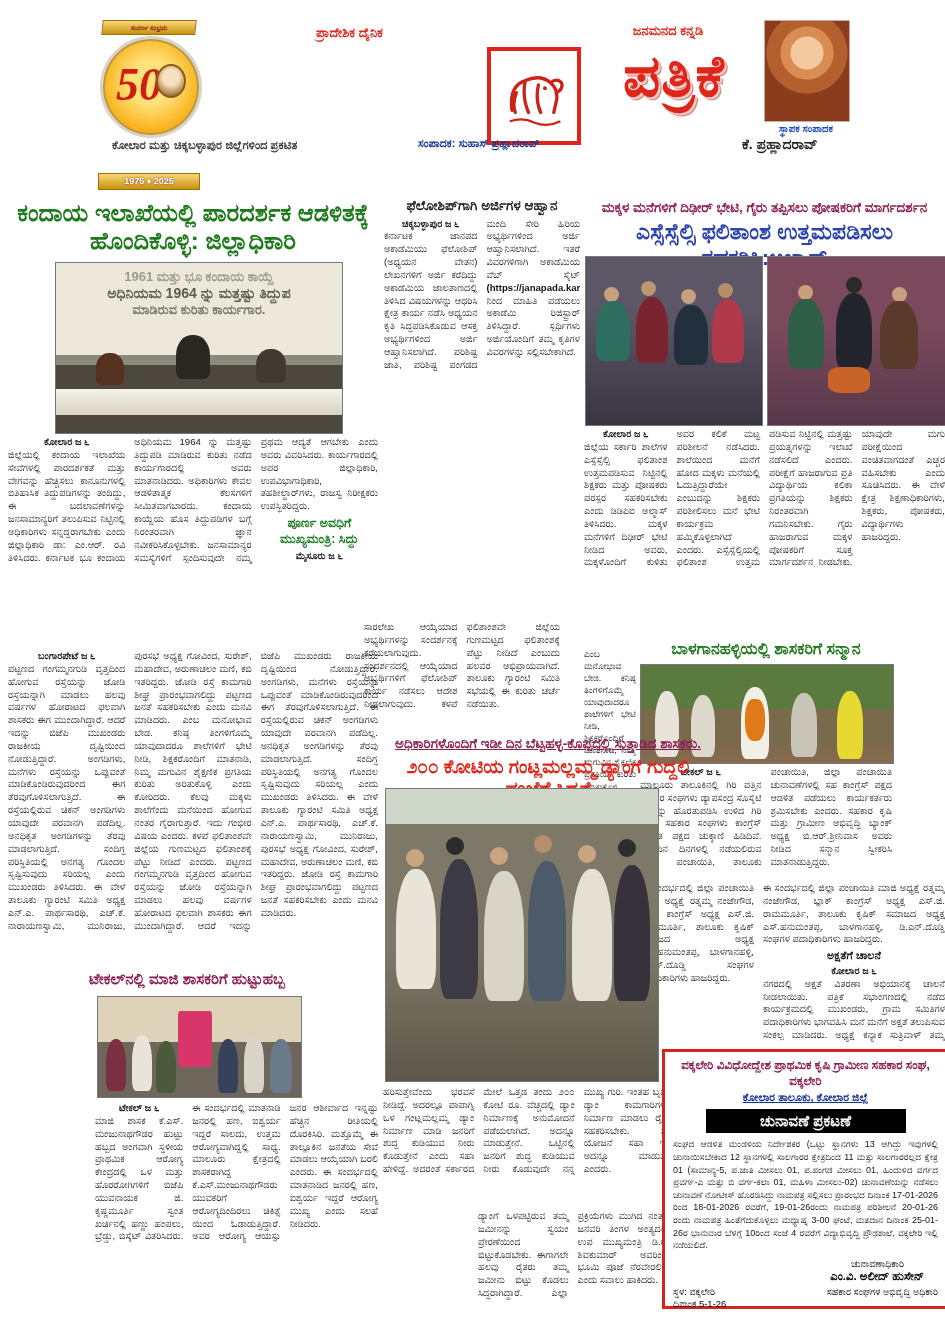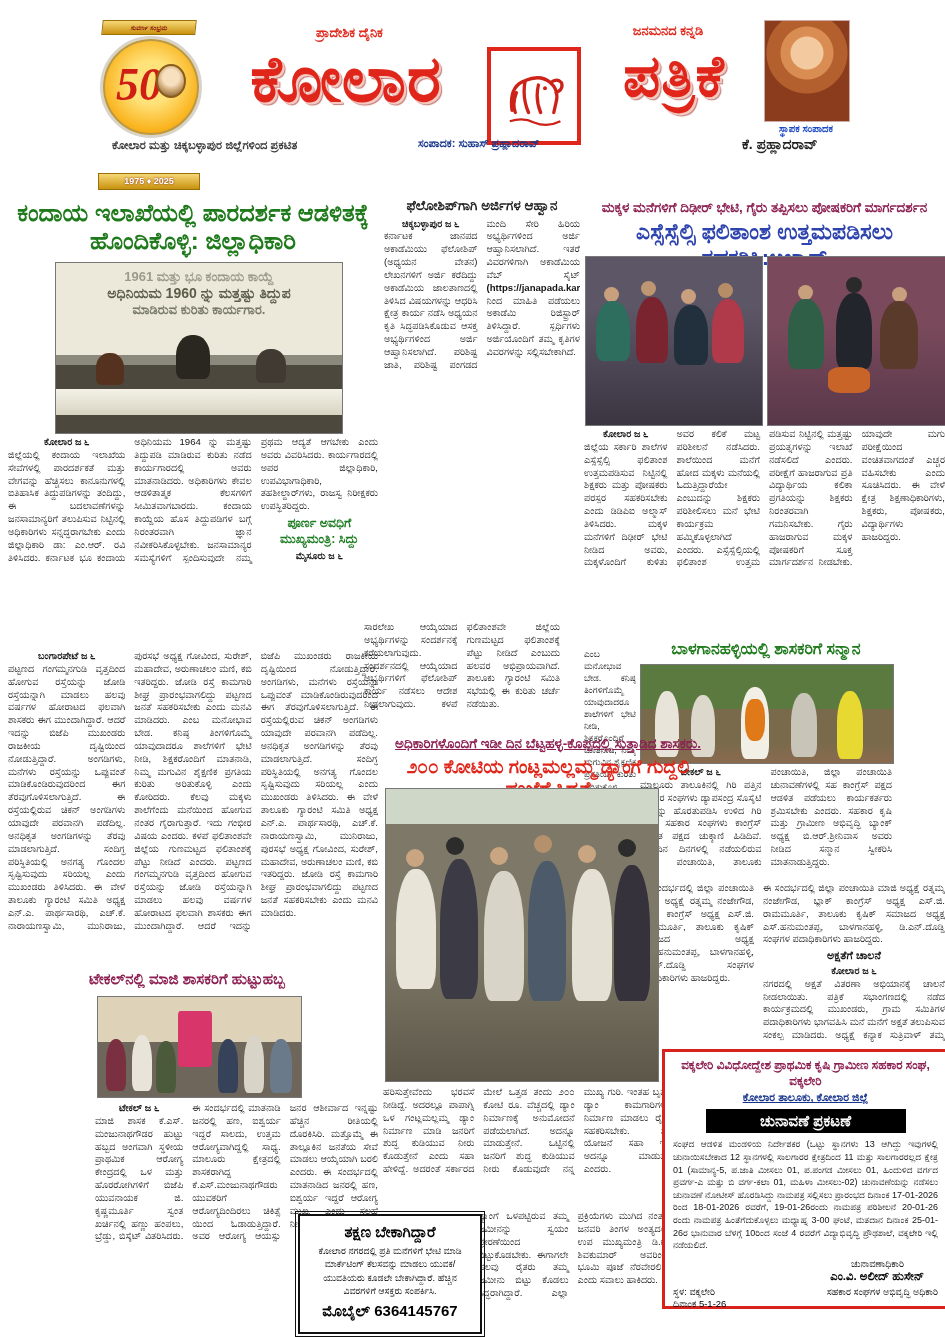--- a/index.html
+++ b/index.html
@@ -91,21 +91,20 @@
     <div class="logo-ribbon abs" style="left:10px;top:0;width:92px;height:13px;transform:skewX(-6deg);line-height:13px;">ಸುವರ್ಣ ಸಂಭ್ರಮ</div>
     <div class="logo-circle abs" style="left:8px;top:16px;width:96px;height:96px;"></div>
     <div class="logo-50 abs" style="left:24px;top:42px;">50</div>
     <div class="logo-mini-face abs" style="left:64px;top:44px;width:26px;height:30px;"></div>
     <div class="logo-ribbon abs" style="left:6px;top:114px;width:100px;height:15px;line-height:15px;font-size:9px;color:#fff;text-shadow:0 0 2px #7a1410;margin-top:39px;">1975 ♦ 2025</div>
   </div>
 
   <div class="tagline abs" style="left:282px;top:25px;width:135px;">ಪ್ರಾದೇಶಿಕ ದೈನಿಕ</div>
   <div class="tagline abs" style="left:608px;top:23px;width:120px;">ಜನಮನದ ಕನ್ನಡಿ</div>
 
-  <div class="title-word abs" style="left:210px;top:42px;width:272px;font-size:64px;text-align:center;">ಕೋಲಾರ</div>
   <div class="eleph-box abs" style="left:487px;top:47px;width:86px;height:90px;">
     <svg width="66" height="74" viewBox="0 0 60 66">
       <path d="M10 46 Q7 24 22 19 Q36 13 45 21 Q53 28 50 39 L48 48 M45 21 Q51 16 55 21 Q57 27 50 30 M22 19 Q19 34 25 48 M34 23 Q31 36 36 48 M14 30 Q10 40 13 48" stroke="#cc2218" fill="none" stroke-width="3" stroke-linecap="round"></path>
       <circle cx="40" cy="26" r="1.8" fill="#cc2218"></circle>
       <path d="M8 56 Q20 52 30 57 Q42 62 54 56" stroke="#cc2218" fill="none" stroke-width="2"></path>
     </svg>
   </div>
   <div class="title-word abs" style="left:578px;top:42px;width:192px;font-size:58px;text-align:center;">ಪತ್ರಿಕೆ</div>
 
   <div class="founder-photo abs" style="left:764px;top:20px;width:84px;height:100px;"></div>
@@ -113,21 +112,21 @@
   <div class="founder-cap2 abs" style="left:742px;top:136px;width:128px;">ಕೆ. ಪ್ರಹ್ಲಾದರಾವ್</div>
 
   <div class="pub-line abs" style="left:112px;top:139px;width:240px;">ಕೋಲಾರ ಮತ್ತು ಚಿಕ್ಕಬಳ್ಳಾಪುರ ಜಿಲ್ಲೆಗಳಿಂದ ಪ್ರಕಟಿತ</div>
   <div class="editor-line abs" style="left:418px;top:137px;width:220px;">ಸಂಪಾದಕ: ಸುಹಾಸ್ ಪ್ರಹ್ಲಾದರಾವ್</div>
 
 
   <div class="hl hl-green-big abs" style="left:8px;top:199px;width:370px;">ಕಂದಾಯ ಇಲಾಖೆಯಲ್ಲಿ ಪಾರದರ್ಶಕ ಆಡಳಿತಕ್ಕೆ ಹೊಂದಿಕೊಳ್ಳಿ: ಜಿಲ್ಲಾಧಿಕಾರಿ</div>
   <div class="ph ph-conf abs" style="left:55px;top:262px;width:286px;height:170px;">
     <div class="conf-lines">
       <div class="conf-line" style="font-size:13px;opacity:.55;">1961 ಮತ್ತು ಭೂ ಕಂದಾಯ ಕಾಯ್ದೆ</div>
-      <div class="conf-line" style="font-size:14px;">ಅಧಿನಿಯಮ 1960 ನ್ನು ಮತ್ತಷ್ಟು ತಿದ್ದುಪ</div>
+      <div class="conf-line" style="font-size:14px;">ಅಧಿನಿಯಮ 1964 ನ್ನು ಮತ್ತಷ್ಟು ತಿದ್ದುಪ</div>
       <div class="conf-line" style="font-size:13px;opacity:.8;">ಮಾಡಿರುವ ಕುರಿತು ಕಾರ್ಯಗಾರ.</div>
     </div>
     <div class="pb" style="left:120px;top:72px;width:34px;height:44px;"></div>
     <div class="pb" style="left:200px;top:86px;width:30px;height:34px;background:#403a32;"></div>
     <div class="pb" style="left:40px;top:90px;width:28px;height:32px;background:#55311f;"></div>
     <div class="cloth"></div>
   </div>
   <div class="bt c3 abs" style="left:8px;top:436px;width:370px;height:180px;">
     <span class="dl">ಕೋಲಾರ ಜ ೬</span>
     <span>ಜಿಲ್ಲೆಯಲ್ಲಿ ಕಂದಾಯ ಇಲಾಖೆಯ ಸೇವೆಗಳಲ್ಲಿ ಪಾರದರ್ಶಕತೆ ಮತ್ತು ವೇಗವನ್ನು ಹೆಚ್ಚಿಸಲು ಕಾನೂನುಗಳಲ್ಲಿ ಐತಿಹಾಸಿಕ ತಿದ್ದುಪಡಿಗಳನ್ನು ತಂದಿದ್ದು, ಈ ಬದಲಾವಣೆಗಳನ್ನು ಜನಸಾಮಾನ್ಯರಿಗೆ ತಲುಪಿಸುವ ನಿಟ್ಟಿನಲ್ಲಿ ಅಧಿಕಾರಿಗಳು ಸನ್ನದ್ಧರಾಗಬೇಕು ಎಂದು ಜಿಲ್ಲಾಧಿಕಾರಿ ಡಾ: ಎಂ.ಆರ್. ರವಿ ತಿಳಿಸಿದರು. ಕರ್ನಾಟಕ ಭೂ ಕಂದಾಯ ಅಧಿನಿಯಮ 1964 ನ್ನು ಮತ್ತಷ್ಟು ತಿದ್ದುಪಡಿ ಮಾಡಿರುವ ಕುರಿತು ನಡೆದ ಕಾರ್ಯಗಾರದಲ್ಲಿ ಅವರು ಮಾತನಾಡಿದರು. ಅಧಿಕಾರಿಗಳು ಕೇವಲ ಆಡಳಿತಾತ್ಮಕ ಕೆಲಸಗಳಿಗೆ ಸೀಮಿತವಾಗಬಾರದು. ಕಂದಾಯ ಕಾಯ್ದೆಯ ಹೊಸ ತಿದ್ದುಪಡಿಗಳ ಬಗ್ಗೆ ನಿರಂತರವಾಗಿ ಜ್ಞಾನ ನವೀಕರಿಸಿಕೊಳ್ಳಬೇಕು. ಜನಸಾಮಾನ್ಯರ ಸಮಸ್ಯೆಗಳಿಗೆ ಸ್ಪಂದಿಸುವುದೇ ನಮ್ಮ ಪ್ರಥಮ ಆದ್ಯತೆ ಆಗಬೇಕು ಎಂದು ಅವರು ವಿವರಿಸಿದರು. ಕಾರ್ಯಗಾರದಲ್ಲಿ ಅಪರ ಜಿಲ್ಲಾಧಿಕಾರಿ, ಉಪವಿಭಾಗಾಧಿಕಾರಿ, ತಹಶೀಲ್ದಾರ್‌ಗಳು, ರಾಜಸ್ವ ನಿರೀಕ್ಷಕರು ಉಪಸ್ಥಿತರಿದ್ದರು.</span>
@@ -239,28 +238,20 @@
     <div class="pb" style="left:58px;top:44px;width:20px;height:52px;background:#4a5a3a;"></div>
     <div class="pb" style="left:120px;top:42px;width:20px;height:54px;background:#35425a;"></div>
     <div class="pb" style="left:146px;top:38px;width:20px;height:58px;background:#d8d4c8;"></div>
     <div class="pb" style="left:172px;top:42px;width:22px;height:54px;background:#6a7a8a;"></div>
   </div>
   <div class="bt c3 abs" style="left:95px;top:1102px;width:283px;height:233px;">
     <span class="dl">ಟೇಕಲ್ ಜ ೬</span>
     <span>ಮಾಜಿ ಶಾಸಕ ಕೆ.ಎಸ್. ಮಂಜುನಾಥಗೌಡರ ಹುಟ್ಟು ಹಬ್ಬದ ಅಂಗವಾಗಿ ಸ್ಥಳೀಯ ಪ್ರಾಥಮಿಕ ಆರೋಗ್ಯ ಕೇಂದ್ರದಲ್ಲಿ ಒಳ ಮತ್ತು ಹೊರರೋಗಿಗಳಿಗೆ ಬಿಜೆಪಿ ಯುವನಾಯಕ ಜಿ. ಕೃಷ್ಣಮೂರ್ತಿ ಸ್ವಂತ ಖರ್ಚಿನಲ್ಲಿ ಹಣ್ಣು ಹಂಪಲು, ಬ್ರೆಡ್ಡು, ಬಿಸ್ಕೆಟ್ ವಿತರಿಸಿದರು. ಈ ಸಂದರ್ಭದಲ್ಲಿ ಮಾತನಾಡಿ ಜನರಲ್ಲಿ ಹಣ, ಐಶ್ವರ್ಯ ಇದ್ದರೆ ಸಾಲದು, ಉತ್ತಮ ಆರೋಗ್ಯವಾಗಿದ್ದಲ್ಲಿ ಸಾಧ್ಯ. ಮಾಲೂರು ಕ್ಷೇತ್ರದಲ್ಲಿ ಶಾಸಕರಾಗಿದ್ದ ಕೆ.ಎಸ್.ಮಂಜುನಾಥಗೌಡರು ಯುವಕರಿಗೆ ಆರೋಗ್ಯದಿಂದಿರಲು ಚಿಕಿತ್ಸೆ ಯಿಂದ ಓಡಾಡುತ್ತಿದ್ದಾರೆ. ಅವರ ಆರೋಗ್ಯ ಆಯಸ್ಸು ಜನರ ಆಶೀರ್ವಾದ ಇನ್ನಷ್ಟು ಹೆಚ್ಚಿನ ರೀತಿಯಲ್ಲಿ ದೊರಕಿಸಿರಿ. ಮತ್ತೊಮ್ಮೆ ಈ ತಾಲ್ಲೂಕಿನ ಜನತೆಯ ಸೇವೆ ಮಾಡಲು ಆಯ್ಕೆಯಾಗಿ ಬರಲಿ ಎಂದರು. ಈ ಸಂದರ್ಭದಲ್ಲಿ ಮಾತನಾಡಿದ ಜನರಲ್ಲಿ ಹಣ, ಐಶ್ವರ್ಯ ಇದ್ದರೆ ಆರೋಗ್ಯ ಮುಖ್ಯ ಎಂದು ಸಲಹೆ ನೀಡಿದರು.</span>
   </div>
 
-  <div class="wanted-box abs" style="left:298px;top:1214px;width:168px;height:106px;">
-    <div class="wanted-title">ತಕ್ಷಣ ಬೇಕಾಗಿದ್ದಾರೆ</div>
-    <div class="wanted-body">ಕೋಲಾರ ನಗರದಲ್ಲಿ ಪ್ರತಿ ಮನೆಗಳಿಗೆ ಭೇಟಿ ಮಾಡಿ ಮಾರ್ಕೆಟಿಂಗ್ ಕೆಲಸವನ್ನು ಮಾಡಲು ಯುವಕ/ಯುವತಿಯರು ಕೂಡಲೇ ಬೇಕಾಗಿದ್ದಾರೆ. ಹೆಚ್ಚಿನ ವಿವರಗಳಿಗೆ ಆಸಕ್ತರು ಸಂಪರ್ಕಿಸಿ.</div>
-    <div class="wanted-phone">
-      <span>ಮೊಬೈಲ್</span>
-      <span>6364145767</span>
-    </div>
-  </div>
 
   <div class="election-box abs" style="left:662px;top:1049px;width:265px;height:244px;">
     <div class="el-org1">ವಕ್ಕಲೇರಿ ವಿವಿಧೋದ್ದೇಶ ಪ್ರಾಥಮಿಕ ಕೃಷಿ ಗ್ರಾಮೀಣ ಸಹಕಾರ ಸಂಘ, ವಕ್ಕಲೇರಿ</div>
     <div class="el-org2">ಕೋಲಾರ ತಾಲೂಕು, ಕೋಲಾರ ಜಿಲ್ಲೆ</div>
     <div class="el-titlebar">ಚುನಾವಣೆ ಪ್ರಕಟಣೆ</div>
     <div class="el-notice" style="height:118px;overflow:hidden;">ಸಂಘದ ಆಡಳಿತ ಮಂಡಳಿಯ ನಿರ್ದೇಶಕರ (ಒಟ್ಟು ಸ್ಥಾನಗಳು 13 ಆಗಿದ್ದು ಇವುಗಳಲ್ಲಿ ಚುನಾಯಿಸಬೇಕಾದ 12 ಸ್ಥಾನಗಳಲ್ಲಿ ಸಾಲಗಾರರ ಕ್ಷೇತ್ರದಿಂದ 11 ಮತ್ತು ಸಾಲಗಾರರಲ್ಲದ ಕ್ಷೇತ್ರ 01 (ಸಾಮಾನ್ಯ-5, ಪ.ಜಾತಿ ಮೀಸಲು 01, ಪ.ಪಂಗಡ ಮೀಸಲು 01, ಹಿಂದುಳಿದ ವರ್ಗದ ಪ್ರವರ್ಗ-ಎ ಮತ್ತು ಬಿ ವರ್ಗ-ಕಲಾ 01, ಮಹಿಳಾ ಮೀಸಲು-02) ಚುನಾವಣೆಯನ್ನು ನಡೆಸಲು ಚುನಾವಣೆ ನೋಟೀಸ್ ಹೊರಡಿಸಿದ್ದು ನಾಮಪತ್ರ ಸಲ್ಲಿಸಲು ಪ್ರಾರಂಭದ ದಿನಾಂಕ 17-01-2026 ರಿಂದ 18-01-2026 ರವರೆಗೆ, 19-01-26ರಂದು ನಾಮಪತ್ರ ಪರಿಶೀಲನೆ 20-01-26 ರಂದು ನಾಮಪತ್ರ ಹಿಂತೆಗೆದುಕೊಳ್ಳಲು ಮಧ್ಯಾಹ್ನ 3-00 ಘಂಟೆ, ಮತದಾನ ದಿನಾಂಕ 25-01-26ರ ಭಾನುವಾರ ಬೆಳಗ್ಗೆ 10ರಿಂದ ಸಂಜೆ 4 ರವರೆಗೆ ವಿದ್ಯಾಭಿವೃದ್ಧಿ ಪ್ರೌಢಶಾಲೆ, ವಕ್ಕಲೇರಿ ಇಲ್ಲಿ ನಡೆಯಲಿದೆ.</div>
     <div class="el-off">ಚುನಾವಣಾಧಿಕಾರಿ</div>
     <div class="el-name">ಎಂ.ವಿ. ಅಲೀದ್ ಹುಸೇನ್</div>
     <div class="el-foot">
       <span>

